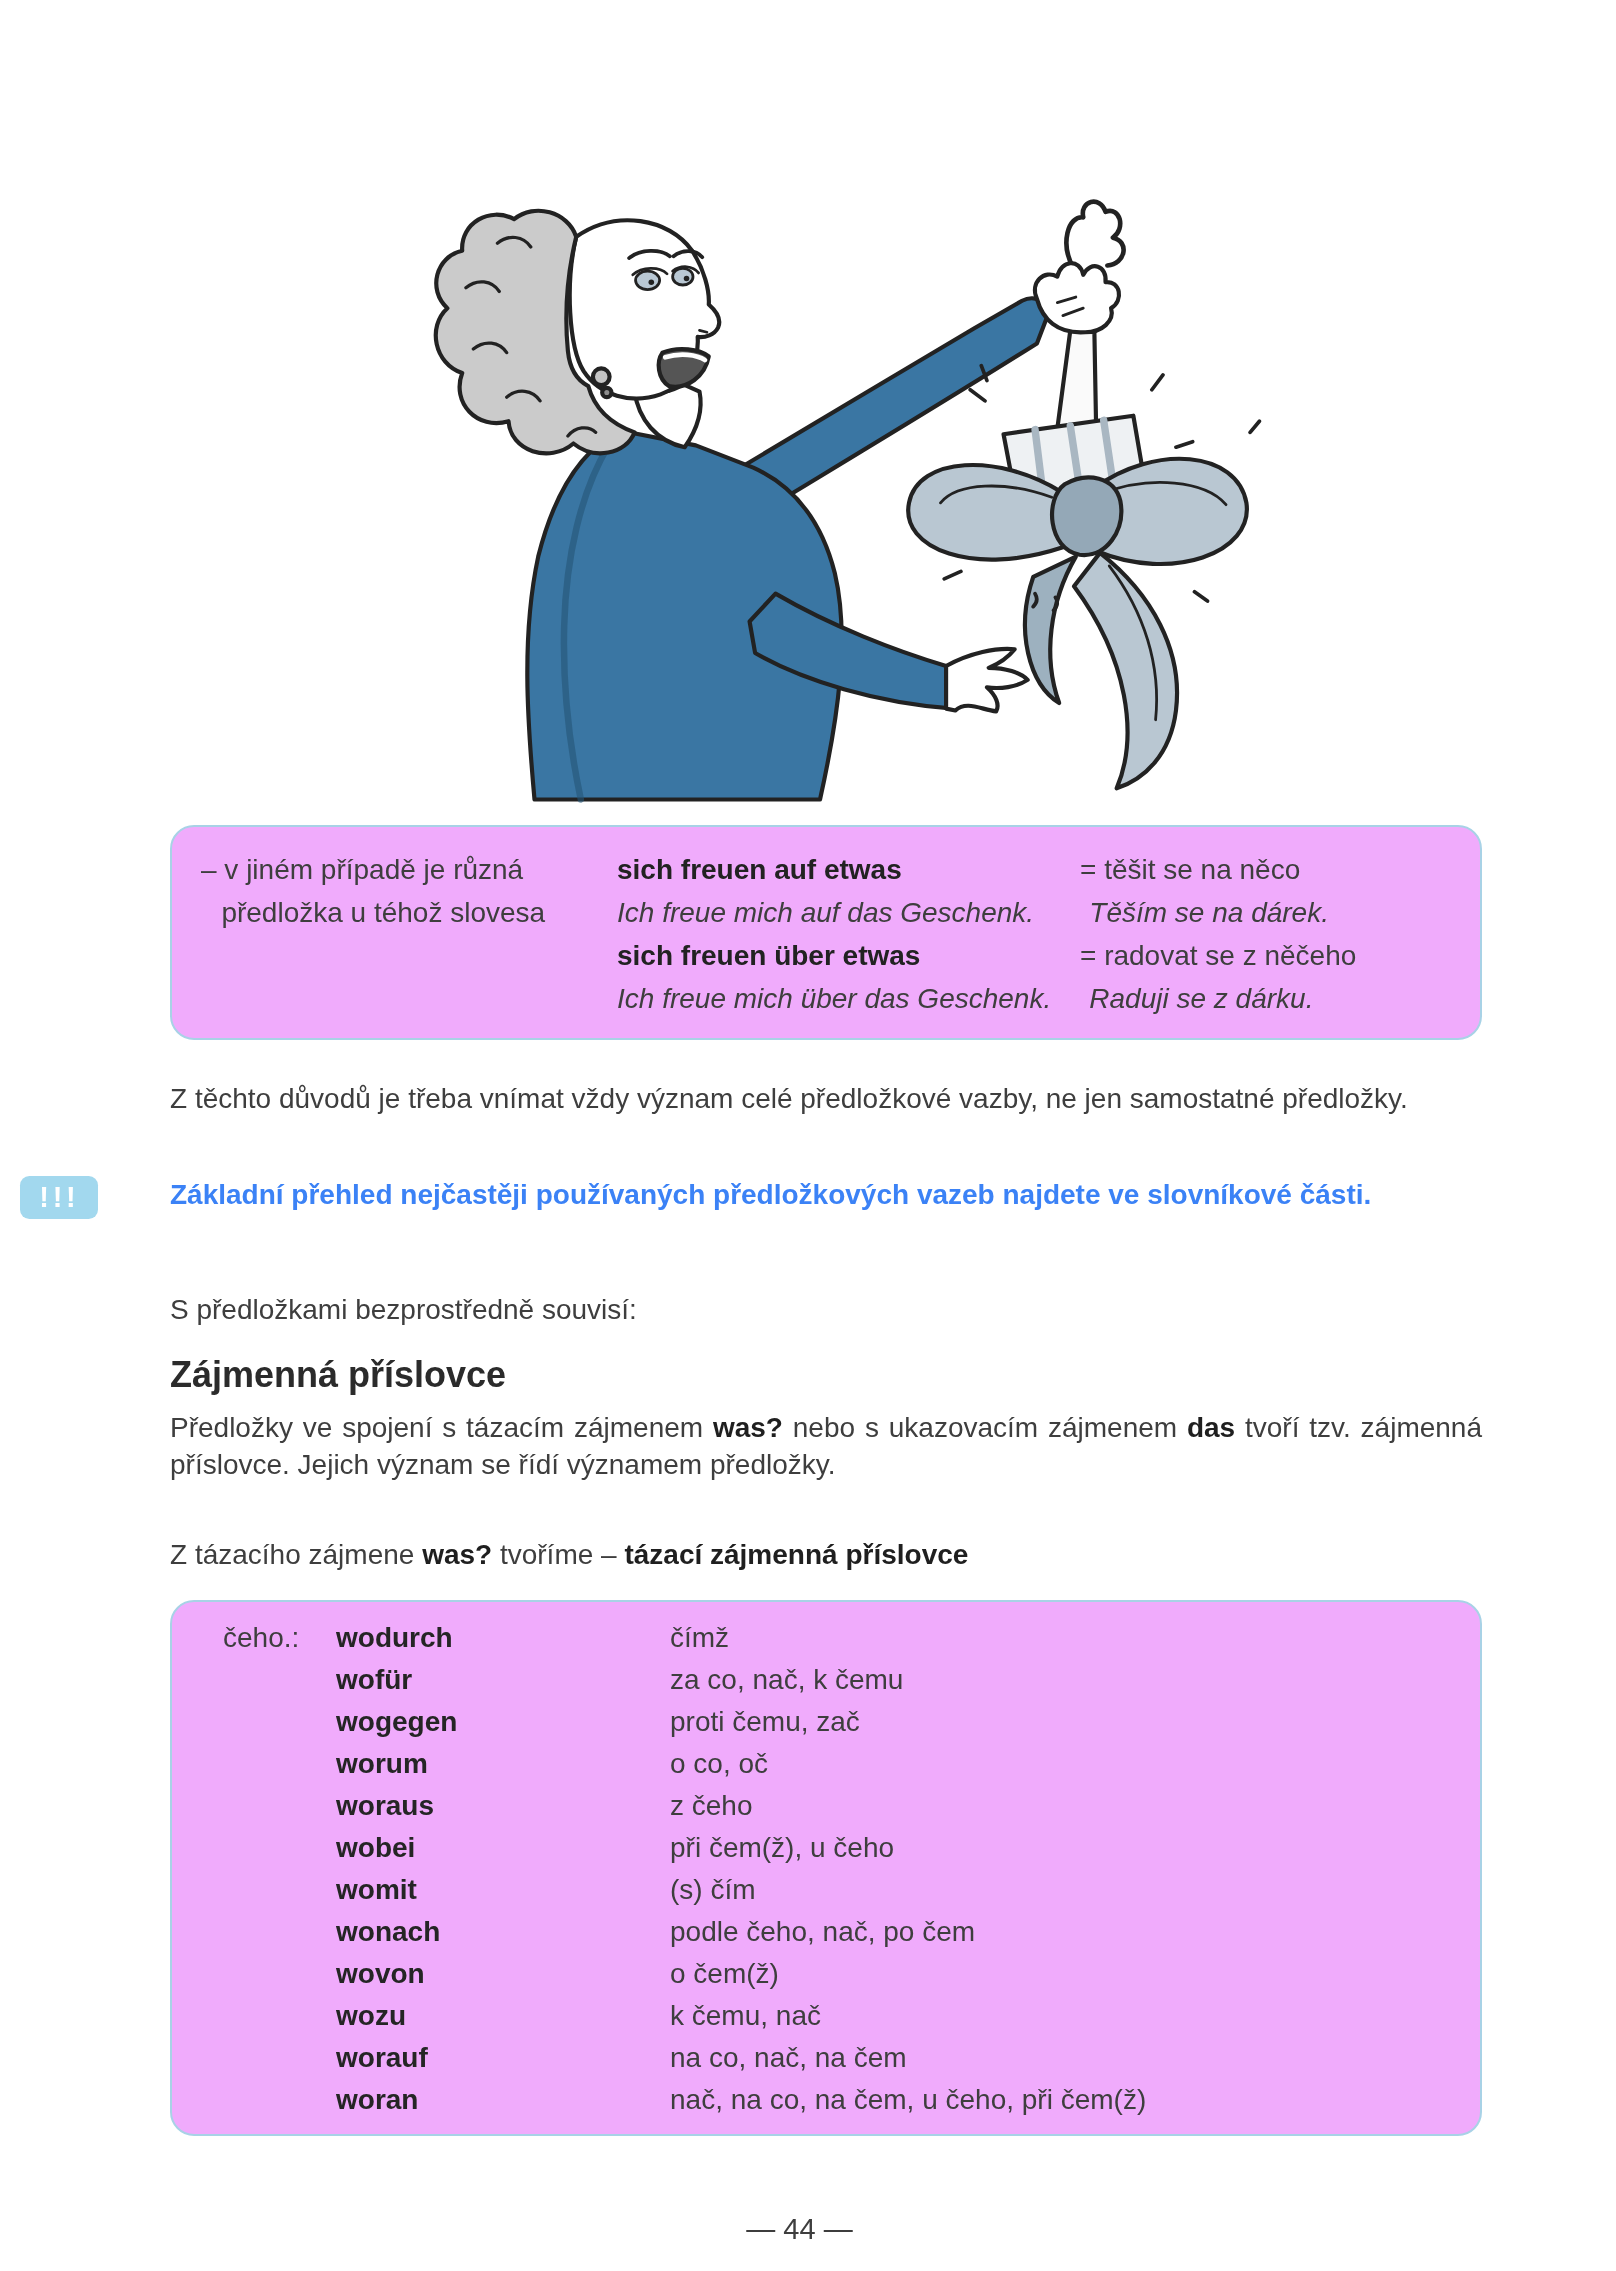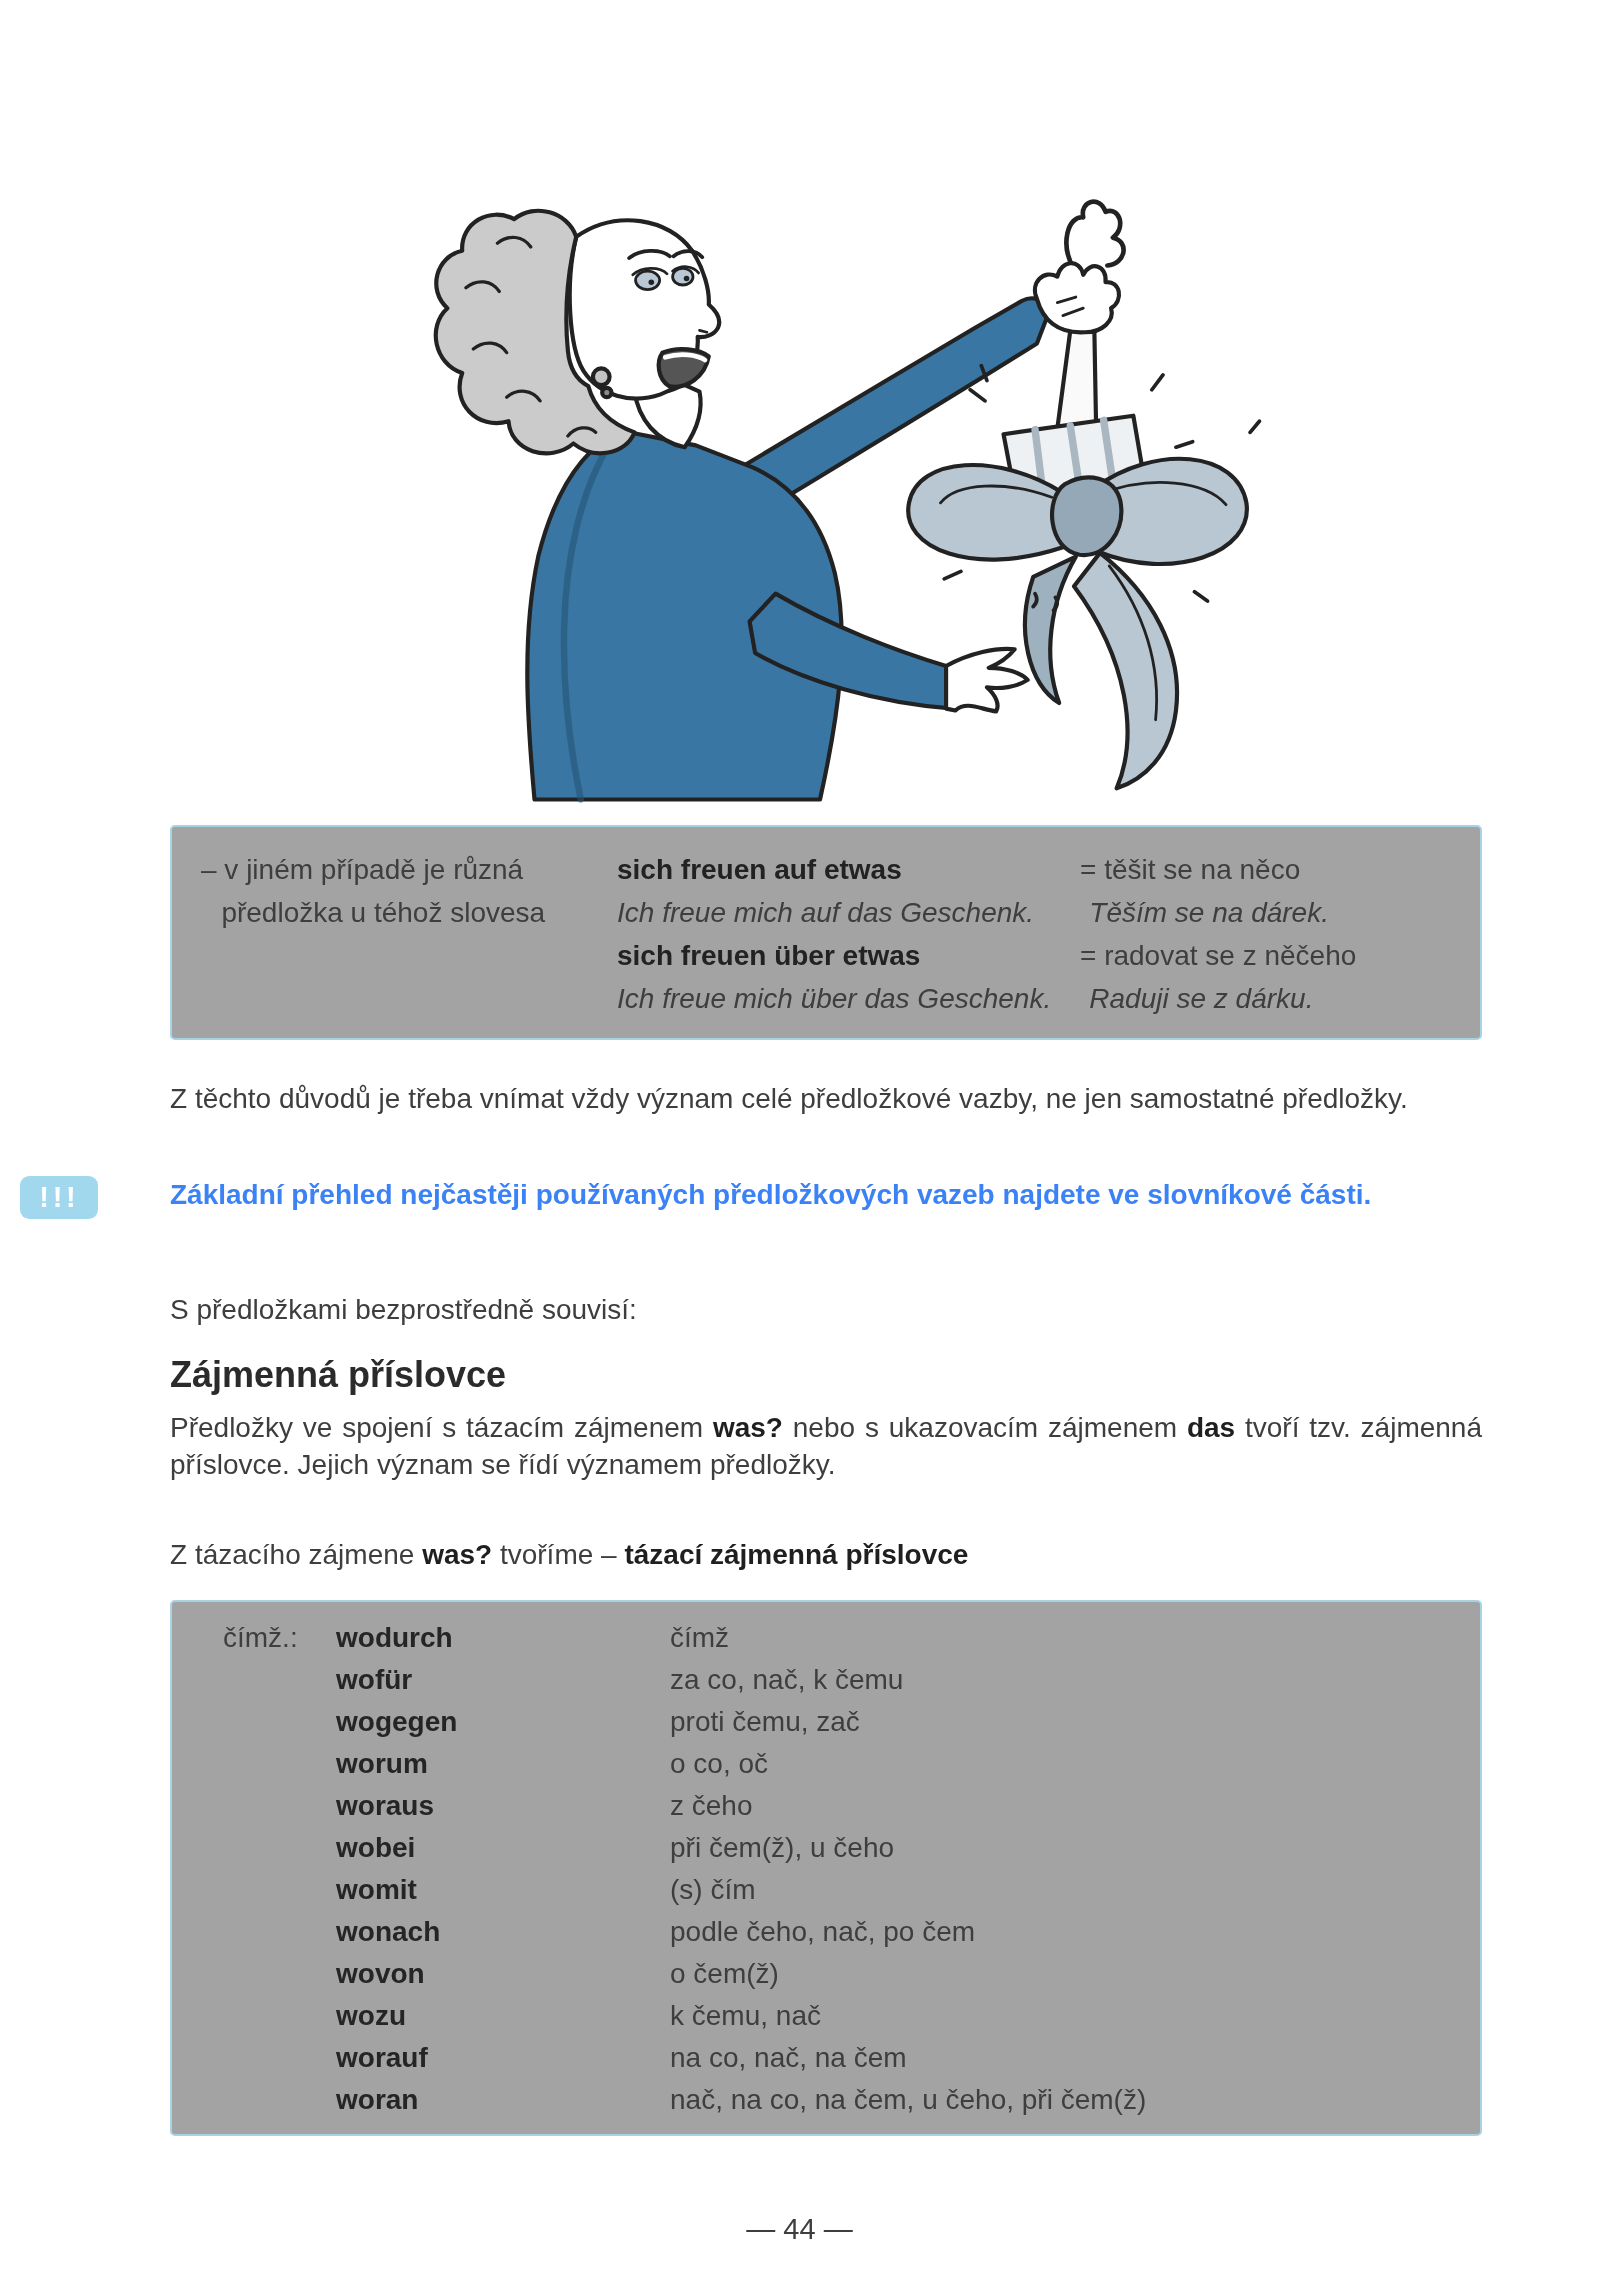--- a/index.html
+++ b/index.html
@@ -11,22 +11,22 @@
     color: var(--text, #3e3e3e);
     overflow: hidden;
   }
   .content { position: absolute; left: 170px; top: 0; width: 1312px; }
 
   .illustration { margin: 158px auto 0; width: 881px; height: 660px; }
   .illustration svg { display: block; }
 
   .box {
     border: 2.8px solid var(--box_border, #a8d2e6);
-    border-radius: 5px;
-    background: #a3a3a3;
+    border-radius: 24px;
+    background: #f0abfc;
   }
   .box-example {
     margin-top: 7.4px;
     display: flex;
     padding: 20.4px 28px 18.6px 29px;
     font-size: 28px;
   }
   .box-example .line { line-height: 43px; white-space: nowrap; }
   .col-note { width: 416px; }
   .col-german { width: 463px; }
@@ -172,21 +172,21 @@
 
     <p class="para p-lead">
       <span>Z tázacího zájmene</span>
       <b>was?</b>
       <span>tvoříme –</span>
       <b>tázací zájmenná příslovce</b>
     </p>
 
     <div class="box box-adverb">
       <div class="arow">
-        <div class="c-label">čímž.:</div>
+        <div class="c-label">čeho.:</div>
         <div class="c-word">wodurch</div>
         <div class="c-meaning">čímž</div>
       </div>
       <div class="arow">
         <div class="c-label"></div>
         <div class="c-word">wofür</div>
         <div class="c-meaning">za co, nač, k čemu</div>
       </div>
       <div class="arow">
         <div class="c-label"></div>

